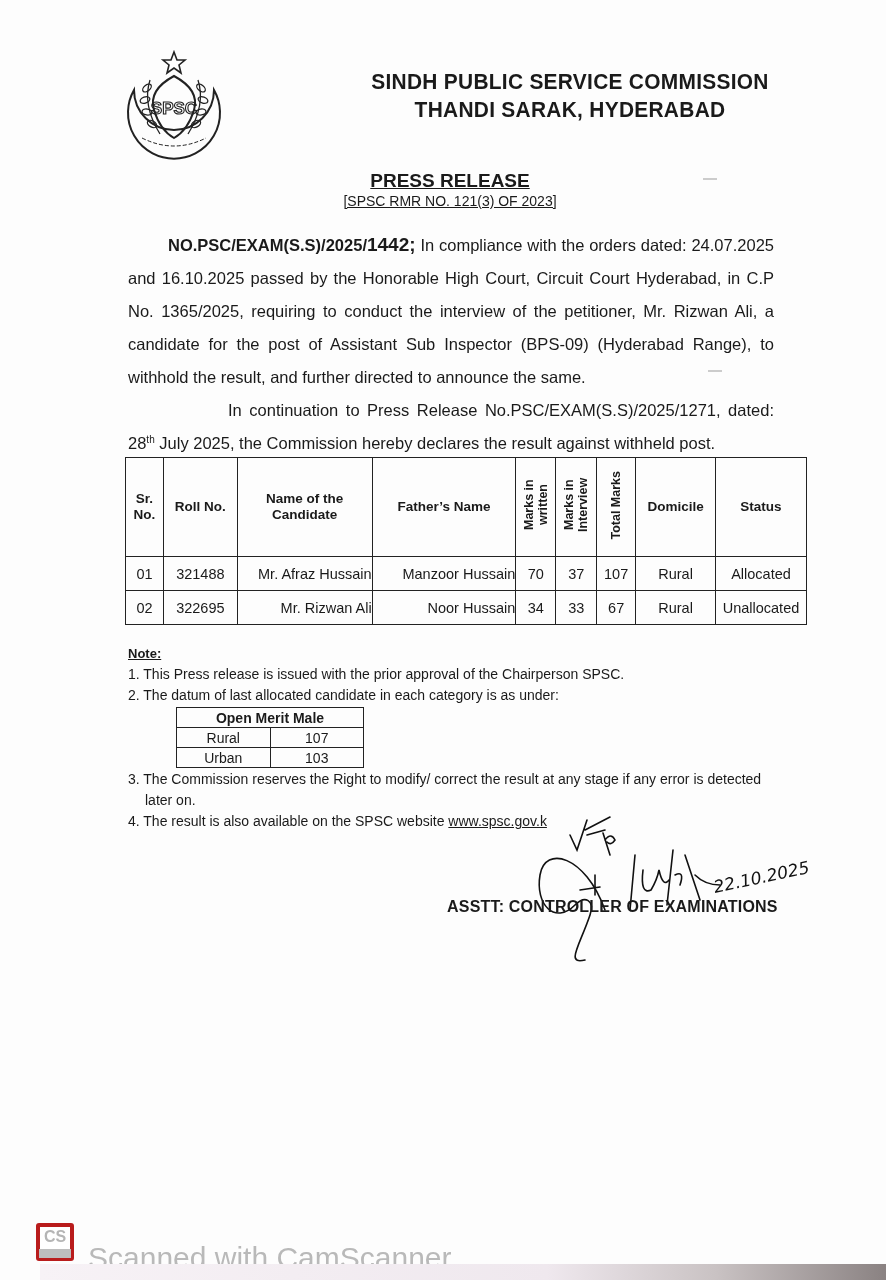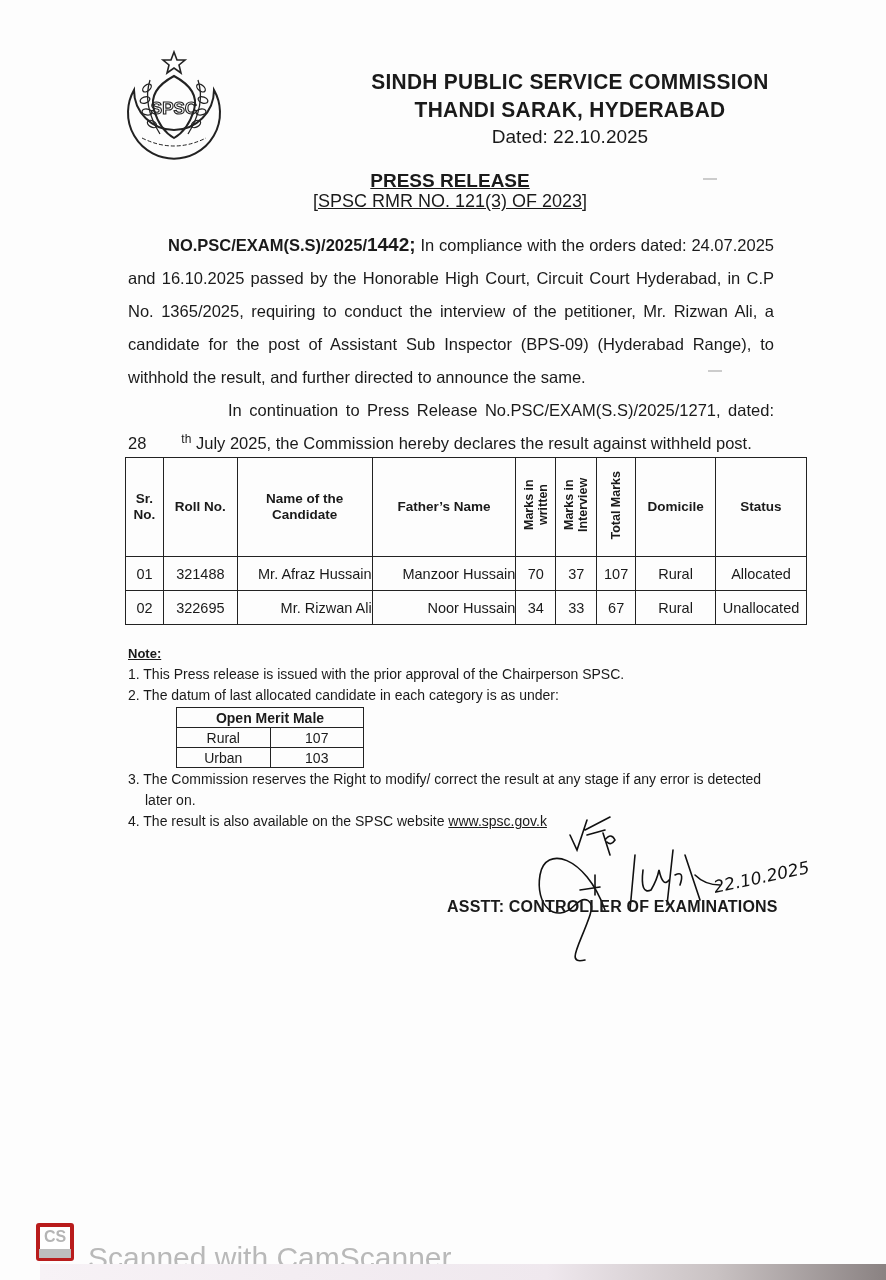--- a/index.html
+++ b/index.html
@@ -8,27 +8,27 @@
     font-family: "DejaVu Sans Condensed", "Liberation Sans Narrow", "Liberation Sans", sans-serif;
     color: #1a1a1a;
   }
   .page { position: absolute; left: 0; top: 0; width: 886px; height: 1280px; }
   .logo { position: absolute; left: 120px; top: 50px; width: 108px; height: 110px; }
   .header { position: absolute; left: 300px; top: 68px; width: 540px; text-align: center; }
   .org-name { font-family: "Liberation Sans", sans-serif; font-weight: bold; font-size: 22px; letter-spacing: 0.3px; line-height: 28px; transform: scaleX(0.95); }
   .dated { font-family: "Liberation Sans Narrow", "Liberation Sans", sans-serif; font-size: 19px; line-height: 26px; margin-top: 0; }
   .press { position: absolute; left: 300px; top: 170px; width: 300px; text-align: center; }
   .press-title { font-family: "Liberation Sans", sans-serif; font-weight: bold; font-size: 19px; text-decoration: underline; line-height: 22px; }
-  .press-ref { font-family: "Liberation Sans Narrow", "Liberation Sans", sans-serif; font-size: 18px; text-decoration: underline; line-height: 18px; }
+  .press-ref { font-family: "Liberation Sans Narrow", "Liberation Sans", sans-serif; font-size: 14px; text-decoration: underline; line-height: 18px; }
   .body-text { position: absolute; left: 128px; top: 228px; width: 646px; font-family: "Liberation Sans Narrow", "Liberation Sans", sans-serif; font-size: 16.5px; line-height: 33px; text-align: justify; }
   .body-text p { margin: 0; }
   .ref-no { font-weight: bold; margin-left: 40px; }
   .ref-bold { font-weight: bold; font-size: 19px; }
   .indent { text-indent: 100px; }
-  sup { font-size: 12px; line-height: 0; margin-left: 35px; }
+  sup { font-size: 10px; line-height: 0; }
 
   table { border-collapse: collapse; }
   .result-table { position: absolute; left: 125px; top: 457px; width: 682px; font-family: "Liberation Sans Narrow", "Liberation Sans", sans-serif; font-size: 14.5px; }
   .result-table th, .result-table td { border: 1.5px solid #222; text-align: center; padding: 0; }
   .result-table th { height: 94px; font-weight: bold; font-size: 13.5px; line-height: 16px; }
   .result-table td { height: 33px; }
   .result-table td.left { text-align: right; padding-left: 7px; }
   .vert { writing-mode: vertical-rl; transform: rotate(180deg); display: inline-block; font-size: 12.5px; line-height: 14px; }
 
   .note { position: absolute; left: 128px; top: 644px; width: 660px; font-family: "Liberation Sans Narrow", "Liberation Sans", sans-serif; font-size: 14px; line-height: 21px; }
@@ -72,21 +72,20 @@
       <ellipse cx="81" cy="62" rx="5" ry="3" transform="rotate(-10 81 62)"></ellipse>
       <ellipse cx="76" cy="74" rx="5" ry="3" transform="rotate(-30 76 74)"></ellipse>
     </g>
     <text x="54" y="64" text-anchor="middle" font-family="Liberation Sans, sans-serif" font-size="17" font-weight="bold" fill="none" stroke="#222" stroke-width="1.1">SPSC</text>
     <path d="M22,88 Q54,104 86,88" fill="none" stroke="#222" stroke-width="1" stroke-dasharray="4 2"></path>
   </svg>
 
   <div class="header">
     <div class="org-name">SINDH PUBLIC SERVICE COMMISSION</div>
     <div class="org-name">THANDI SARAK, HYDERABAD</div>
-    <div class="dated">Dated: 22.10.2025</div>
   </div>
 
   <div class="press">
     <div class="press-title">PRESS RELEASE</div>
     <div class="press-ref">[SPSC RMR NO. 121(3) OF 2023]</div>
   </div>
 
   <div class="body-text">
     <p><span class="ref-no">NO.PSC/EXAM(S.S)/2025/</span><span class="ref-bold">1442;</span><span> In compliance with the orders dated: 24.07.2025 and 16.10.2025 passed by the Honorable High Court, Circuit Court Hyderabad, in C.P No. 1365/2025, requiring to conduct the interview of the petitioner, Mr. Rizwan Ali, a candidate for the post of Assistant Sub Inspector (BPS-09) (Hyderabad Range), to withhold the result, and further directed to announce the same.</span></p>
     <p class="indent"><span>In continuation to Press Release No.PSC/EXAM(S.S)/2025/1271, dated: 28</span><sup>th</sup><span> July 2025, the Commission hereby declares the result against withheld post.</span></p>

